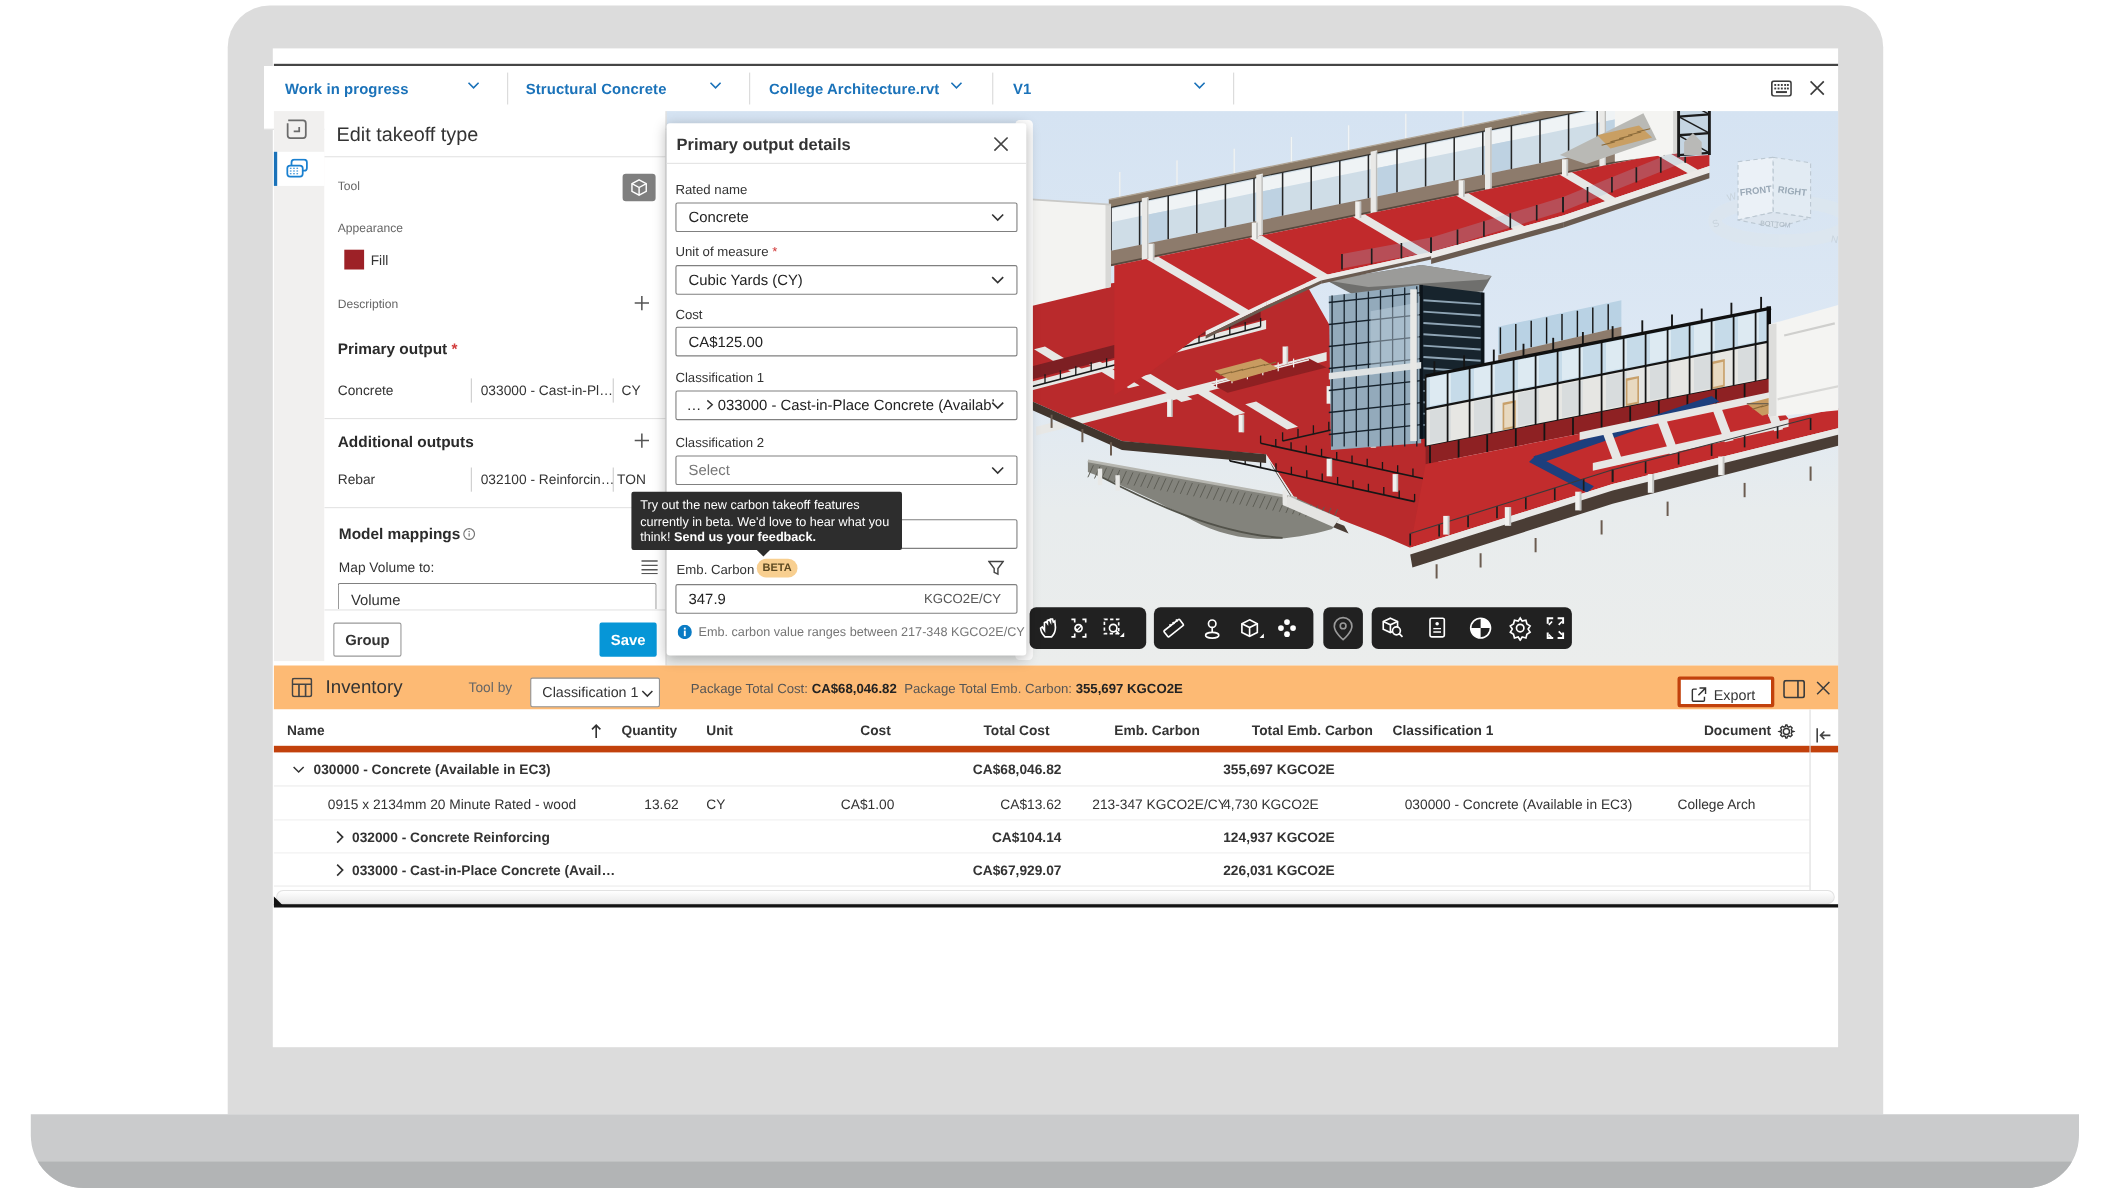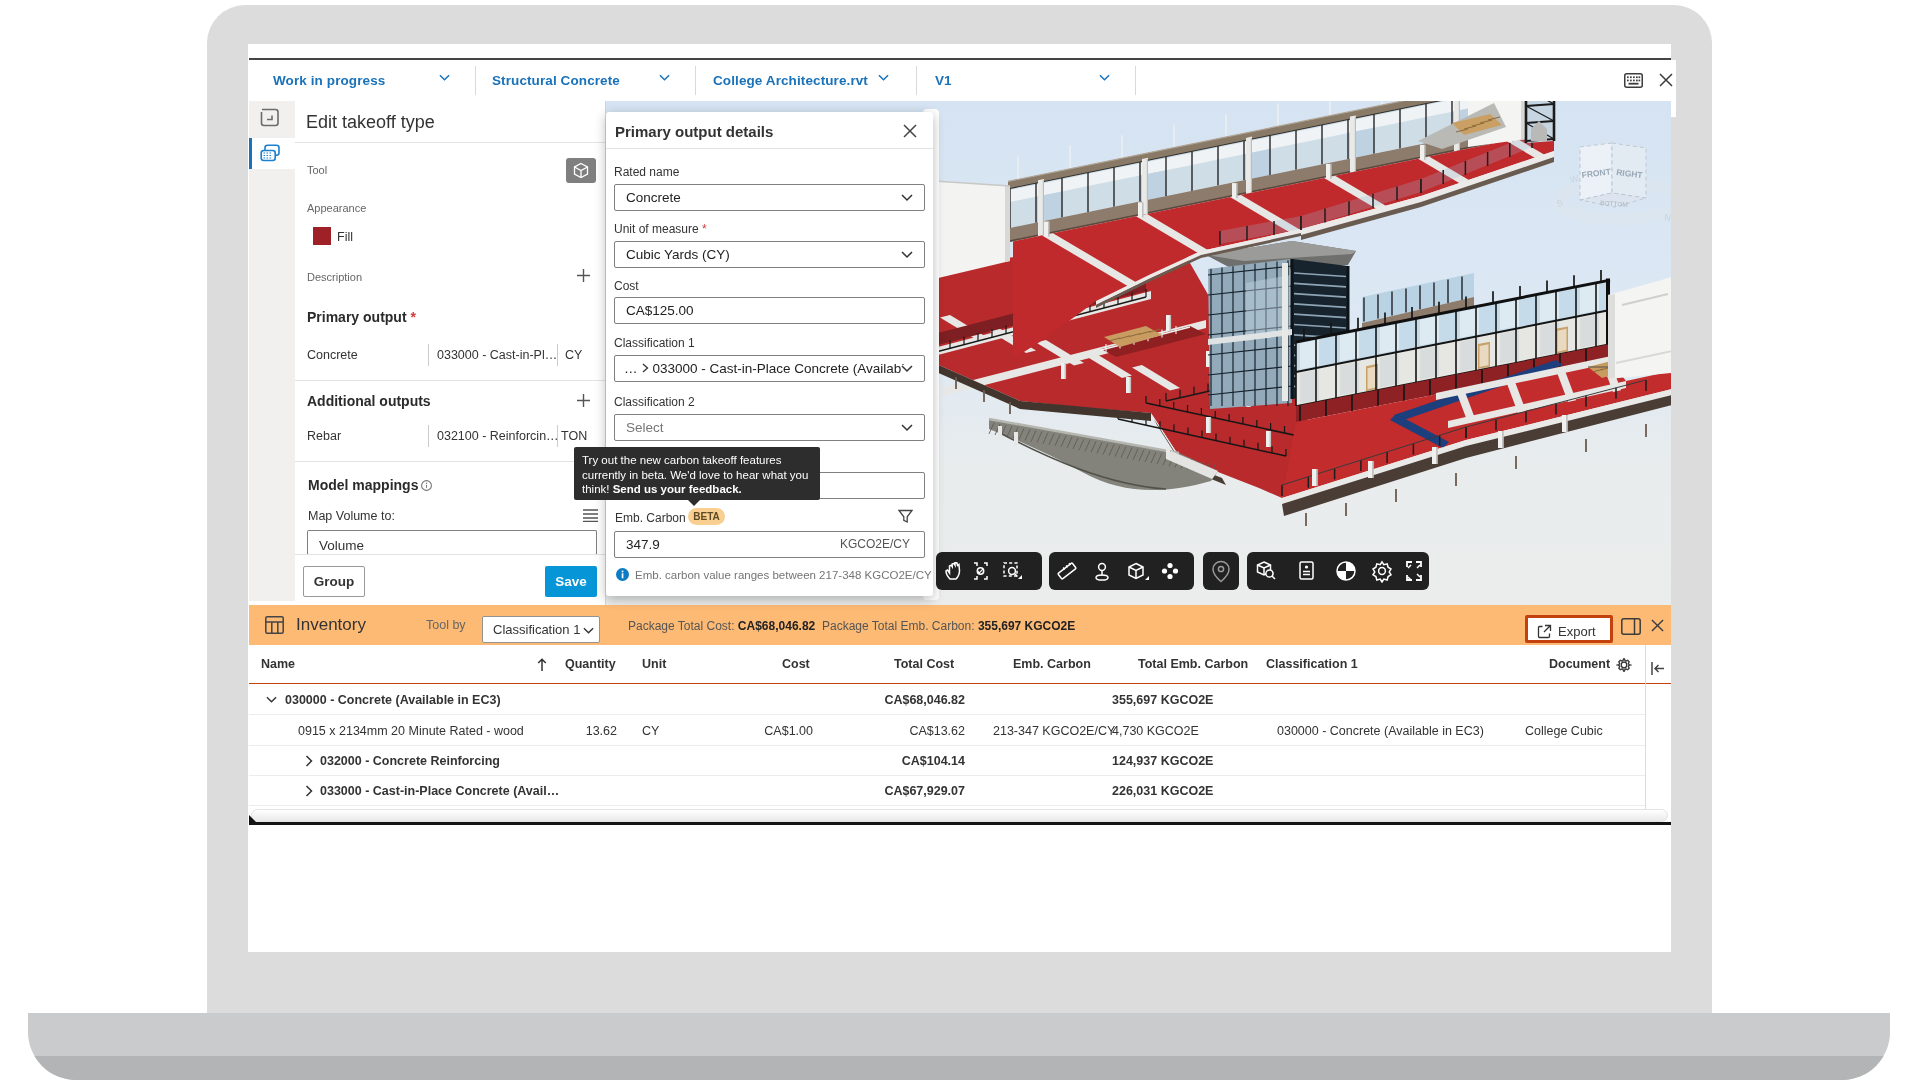--- a/index.html
+++ b/index.html
@@ -5,21 +5,21 @@
 *{margin:0;padding:0;box-sizing:border-box}
 html,body{width:1920px;height:1080px;background:#fff;overflow:hidden;font-family:"Liberation Sans",sans-serif}
 .abs{position:absolute}
 #bezel{position:absolute;left:207px;top:5px;width:1505px;height:1008px;background:#dcdcdc;border-radius:38px 38px 0 0}
 #screen{position:absolute;left:248px;top:44px;width:1423px;height:908px;background:#fff}
 #base{position:absolute;left:28px;top:1013px;width:1862px;height:67px;border-radius:0 0 48px 48px;overflow:hidden;background:#cacbcc}
 #baseDark{position:absolute;left:0;top:43px;width:100%;height:24px;background:#b2b4b5}
 
 #appTopLine{position:absolute;left:249px;top:58px;width:1422px;height:2px;background:#454545}
 #appBotLine{position:absolute;left:249px;top:822px;width:1422px;height:3px;background:#141414}
-#topbar{position:absolute;left:254px;top:60px;width:1422px;height:58px;background:#fff;border-bottom:1px solid #dedede}
+#topbar{position:absolute;left:240px;top:60px;width:1422px;height:58px;background:#fff;border-bottom:1px solid #dedede}
 .tblink{position:absolute;top:13px;font-size:13.5px;font-weight:700;color:#1a72b9;letter-spacing:.1px}
 .tbchev{position:absolute;top:14px;width:11px;height:8px}
 .tbdiv{position:absolute;top:6px;width:1px;height:29px;background:#d9d9d9}
 
 #rail{position:absolute;left:249px;top:101px;width:46px;height:500px;background:#f1f0ef}
 #railSel{position:absolute;left:249px;top:138px;width:46px;height:31px;background:#fff;border-left:3px solid #1a72b9}
 #panel{position:absolute;left:295px;top:101px;width:310px;height:500px;background:#fff}
 .lbl{font-size:11px;color:#666}
 .fieldtxt{font-size:12.5px;color:#333}
 .h2{font-size:14px;font-weight:700;color:#2b2b2b}
@@ -30,21 +30,21 @@
 
 #modal{position:absolute;left:606px;top:112px;width:327px;height:484px;background:#fff;border-radius:3px;box-shadow:0 3px 12px rgba(0,0,0,.28)}
 .mlbl{font-size:12px;color:#333}
 .mbox{position:absolute;left:8px;width:311px;height:27px;border:1px solid #808080;border-radius:2px;background:#fff;font-size:13.5px;color:#222;line-height:25px;padding-left:11px}
 .mchev{position:absolute;right:11px;top:9px;width:12px;height:8px}
 
 #tooltip{position:absolute;left:574px;top:447px;width:246px;height:53px;background:#2d2d2d;border-radius:2px;color:#fff;font-size:11.5px;line-height:14.5px;padding:6px 8px}
 #tooltip:after{content:"";position:absolute;left:114px;bottom:-6px;border-left:6px solid transparent;border-right:6px solid transparent;border-top:6px solid #2d2d2d}
 
 #invband{position:absolute;left:249px;top:605px;width:1422px;height:40px;background:#fdba74}
-#invhead{position:absolute;left:249px;top:645px;width:1422px;height:39px;background:#fff;border-bottom:1px solid #c2410c}
+#invhead{position:absolute;left:249px;top:645px;width:1422px;height:39px;background:#fff;border-bottom:6px solid #c2410c}
 .hcell{position:absolute;top:12px;font-size:12.5px;font-weight:700;color:#333}
 .row{position:absolute;left:249px;width:1396px;height:30px;background:#fff;border-bottom:1px solid #ececec}
 .rc{position:absolute;top:8px;font-size:12.5px;color:#333;white-space:nowrap}
 .rcb{position:absolute;top:8px;font-size:12.5px;font-weight:700;color:#333;white-space:nowrap}
 #vertline{position:absolute;left:1645px;top:645px;width:1px;height:165px;background:#dcdcdc}
 #scrollpill{position:absolute;left:251px;top:809px;width:1417px;height:13px;border-radius:7px;background:linear-gradient(180deg,#ffffff,#e9e9e9);border:1px solid #e2e2e2}
 .tri{position:absolute;width:0;height:0}
 </style>
 </head>
 <body>
@@ -784,21 +784,21 @@
 </div>
 <div class="row" style="top:716px">
   <div class="rc" style="left:49px">0915 x 2134mm 20 Minute Rated - wood</div>
   <div class="rc" style="left:310px;width:58px;text-align:right">13.62</div>
   <div class="rc" style="left:393px">CY</div>
   <div class="rc" style="left:500px;width:64px;text-align:right">CA$1.00</div>
   <div class="rc" style="left:640px;width:76px;text-align:right">CA$13.62</div>
   <div class="rc" style="left:744px;width:104px;text-align:right">213-347 KGCO2E/CY</div>
   <div class="rc" style="left:863px">4,730 KGCO2E</div>
   <div class="rc" style="left:1028px">030000 - Concrete (Available in EC3)</div>
-  <div class="rc" style="left:1276px">College Cubic</div>
+  <div class="rc" style="left:1276px">College Arch</div>
 </div>
 <div class="row" style="top:746px">
   <svg class="abs" style="left:56px;top:9px" width="8" height="12" viewBox="0 0 8 12">
       <path d="M1.5 1l5 5-5 5" fill="none" stroke="#333" stroke-width="1.5"></path>
     </svg>
   <div class="rcb" style="left:71px">032000 - Concrete Reinforcing</div>
   <div class="rcb" style="left:617px;width:99px;text-align:right">CA$104.14</div>
   <div class="rcb" style="left:863px">124,937 KGCO2E</div>
 </div>
 <div class="row" style="top:776px">

